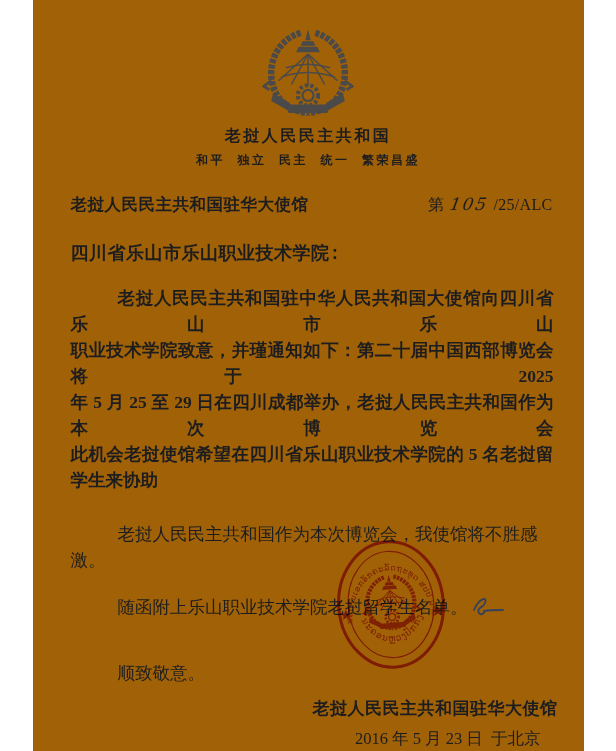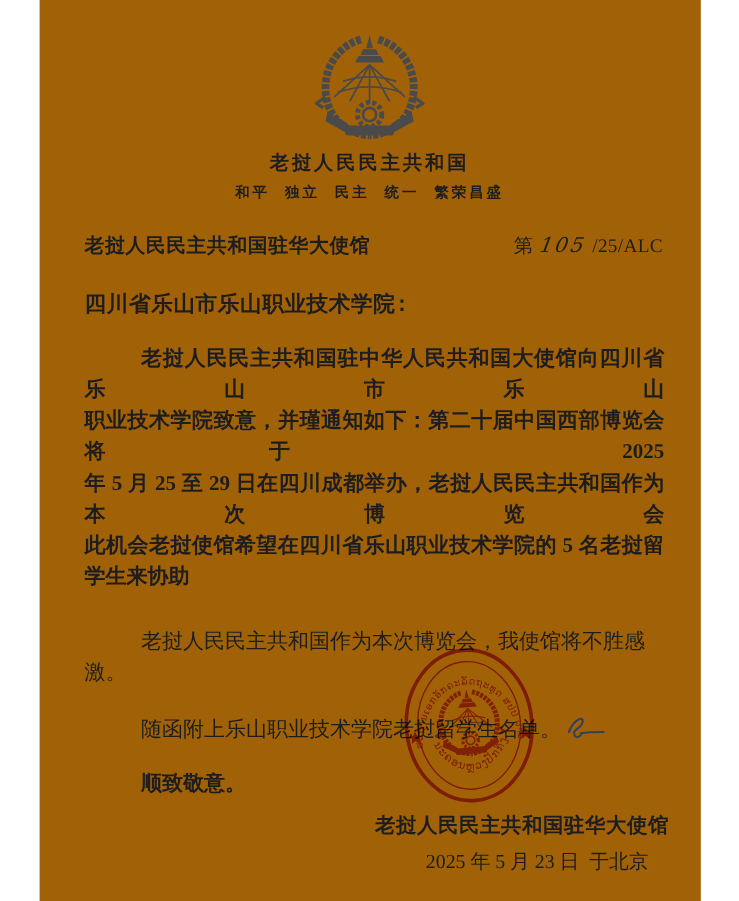--- a/index.html
+++ b/index.html
@@ -34,21 +34,21 @@
   
   .recipient{margin:25px 31px 0 38px;font-size:18px;font-weight:600;letter-spacing:0.5px;font-family:Liberation Mono, monospace;}
   
   .para-lines{margin:20px 30px 0 38px;font-size:17.5px;line-height:26px;font-weight:bold;}
   .para-lines div{text-align:justify;text-align-last:justify;text-justify:inter-character;}
   .para-lines div:first-child{text-indent:47px;}
   .para-lines div:last-child{text-align-last:left;}
   .para{margin:0 30px 0 38px;text-indent:47px;font-size:17.5px;line-height:26px;}
   .p2{margin-top:28px;}
   .p3{margin-top:21px;}
-  .p4{margin-top:19px;font-weight:bold;}
+  .p4{margin-top:40px;}
   .flourish{vertical-align:-4px;margin-left:2px;}
   
   .sign-org{margin-top:11px;padding-right:26px;text-align:right;font-size:17px;font-weight:bold;letter-spacing:0.5px;}
   .sign-date{margin-top:8px;padding-right:43px;text-align:right;font-size:16.5px;white-space:pre;font-family:"Liberation Serif", serif;}
   
   .stamp{
     position:absolute;left:296px;top:537px;
     width:124px;height:135px;
     mix-blend-mode:multiply;
     opacity:0.92;
@@ -124,21 +124,21 @@
   <div class="para p3">
     <span>随函附上乐山职业技术学院老挝留学生名单。</span><svg class="flourish" width="34" height="20" viewBox="0 0 34 20">
       <path d="M4,13 C9,1 18,-1 15,6 C13,11 6,11 9,16 C11,19 14,16 15,14 M14,14 C20,13 27,13 33,13" fill="none" stroke="#33415e" stroke-width="1.8" stroke-linecap="round"></path>
     </svg>
   </div>
 
   <div class="para p4">顺致敬意。</div>
 
   <div class="sign-block">
     <div class="sign-org">老挝人民民主共和国驻华大使馆</div>
-    <div class="sign-date">2025 年 5 月 23 日  于北京</div>
+    <div class="sign-date">2016 年 5 月 23 日  于北京</div>
   </div>
 
   <svg class="stamp" viewBox="0 0 118 142">
     <g stroke="#c23b3f" fill="none">
       <ellipse cx="59" cy="71" rx="55" ry="66" stroke-width="3.2"></ellipse>
       <ellipse cx="59" cy="71" rx="45" ry="56" stroke-width="1.2"></ellipse>
     </g>
     <defs>
       <path id="stampTop" d="M17,88 A42,53 0 1 1 101,88" fill="none"></path>
       <path id="stampBottom" d="M22,62 A37,48 0 1 0 96,62" fill="none"></path>

